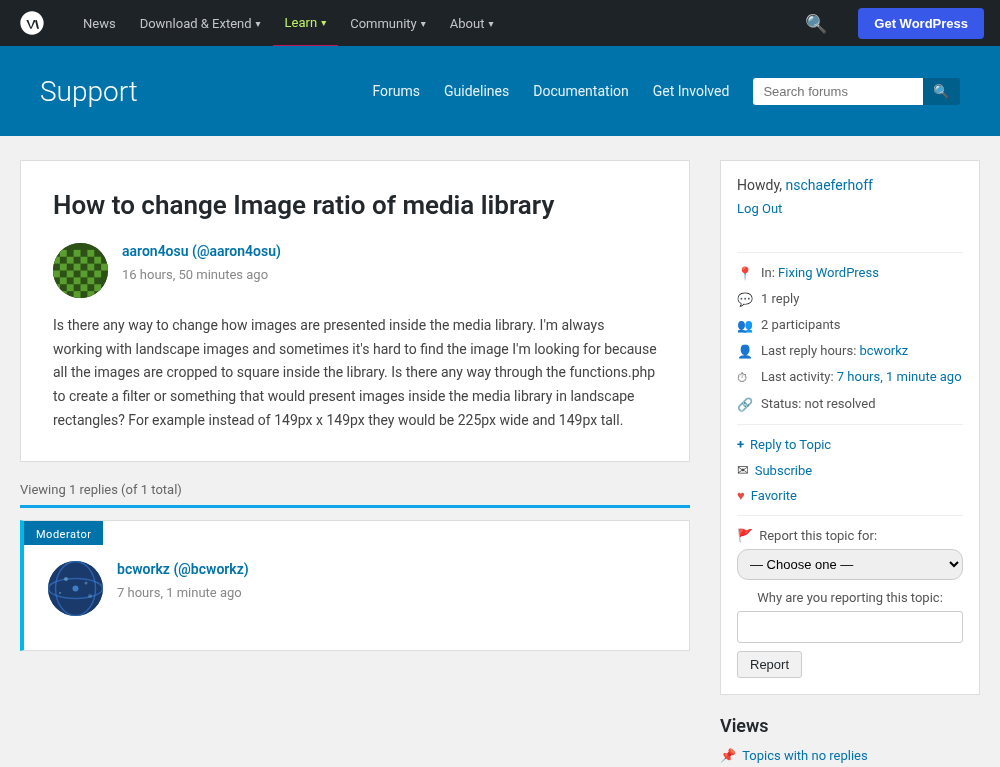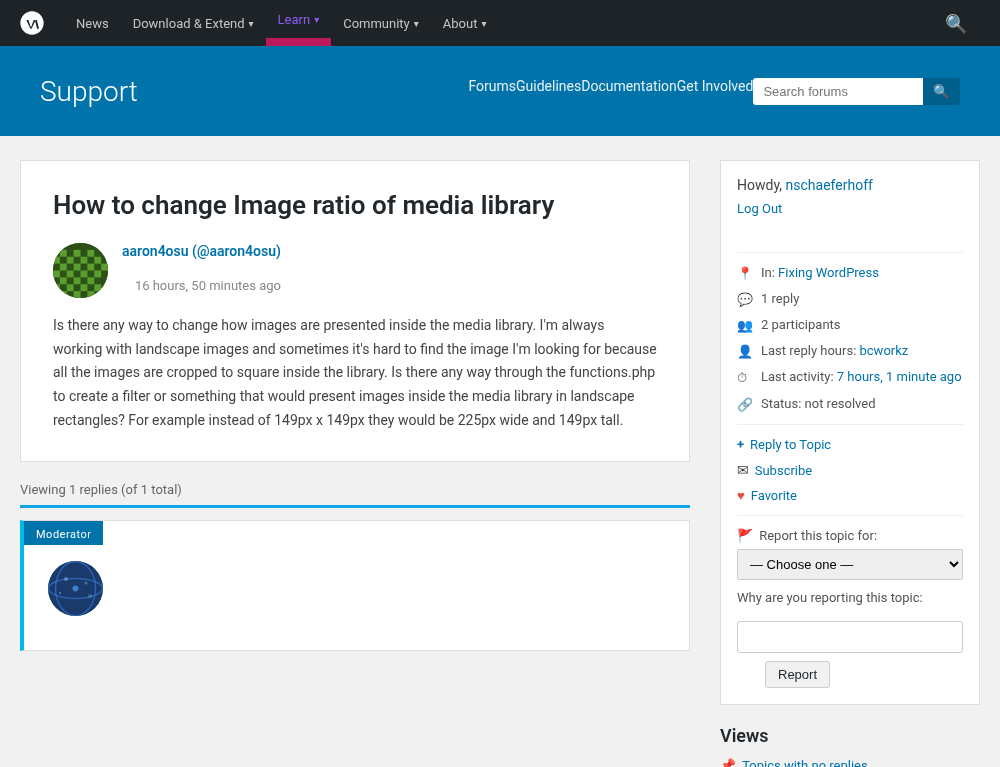--- a/index.html
+++ b/index.html
@@ -1,32 +1,32 @@
 <!DOCTYPE html>
 <html><head>
   <meta charset="utf-8">
   <style>
     * { box-sizing: border-box; margin: 0; padding: 0; }
     body { font-family: -apple-system, BlinkMacSystemFont, "Segoe UI", Roboto, Oxygen, Ubuntu, sans-serif; font-size: 14px; color: #444; background: #f1f1f1; }
 
     
-    #top-nav { background: #1d2327; height: 46px; display: flex; align-items: center; padding: 4px 16px; gap: 8px; }
+    #top-nav { background: #1d2327; height: 46px; display: flex; align-items: center; padding: 4px 16px; gap: 15px; }
     #top-nav .wp-logo { width: 32px; height: 32px; display: flex; align-items: center; justify-content: center; margin-right: 8px; }
     #top-nav .wp-logo svg { width: 28px; height: 28px; fill: white; }
     .nav-items { display: flex; align-items: center; gap: 0; flex: 1; }
     .nav-item { color: #c3c4c7; font-size: 13px; padding: 0 12px; height: 46px; display: flex; align-items: center; cursor: pointer; text-decoration: none; gap: 4px; }
-    .nav-item.active { color: #8b5cf6; border-bottom: 8px solid #be185d; }
+    .nav-item.active { color: #bef264; border-bottom: 1px solid #be185d; }
     .nav-item .chevron { font-size: 10px; }
     .get-wp-btn { background: #3858e9; color: white; border: none; padding: 8px 16px; border-radius: 4px; font-size: 13px; font-weight: 600; cursor: pointer; margin-left: auto; }
     .search-icon-top { color: #c3c4c7; font-size: 18px; margin-right: 16px; cursor: pointer; }
 
     
     #support-header { background: #0073aa; padding: 0 40px; height: 90px; display: flex; align-items: center; justify-content: space-between; }
     #support-header .support-title { color: white; font-size: 28px; font-weight: 300; }
-    #support-header .support-nav { display: flex; align-items: flex-start; }
+    #support-header .support-nav { display: flex; align-items: center; gap: 24px; }
     #support-header .support-nav a { color: white; text-decoration: none; font-size: 14px; opacity: 0.9; }
     .forum-search { display: flex; align-items: center; gap: 0; }
     .forum-search input { padding: 6px 10px; border: none; border-radius: 3px 0 0 3px; width: 170px; font-size: 13px; outline: none; }
     .forum-search button { background: #005f8b; border: none; color: white; padding: 6px 10px; cursor: pointer; border-radius: 0 3px 3px 0; }
 
     
     #main { max-width: 1000px; margin: 0 auto; padding: 24px 20px; display: flex; gap: 30px; }
 
     
     #breadcrumb { font-size: 13px; margin-bottom: 16px; color: #666; }
@@ -36,21 +36,21 @@
     
     .left-col { flex: 1; min-width: 0; }
 
     
     .topic-box { background: white; border: 1px solid #ddd; padding: 28px 32px 28px 32px; margin-bottom: 20px; }
     .topic-title { font-size: 26px; font-weight: 600; color: #23282d; margin-bottom: 20px; line-height: 1.3; }
     .post-meta { display: flex; align-items: flex-start; gap: 14px; margin-bottom: 16px; }
     .avatar { width: 55px; height: 55px; border-radius: 50%; background: #2d5016; flex-shrink: 0; display: flex; align-items: center; justify-content: center; overflow: hidden; }
     .post-author-info { display: flex; flex-direction: column; }
     .post-author-name { color: #0073aa; font-size: 14px; font-weight: 600; text-decoration: none; }
-    .post-time { color: #888; font-size: 13px; margin-top: 19px; text-align: right; }
+    .post-time { color: #888; font-size: 13px; margin-top: 8px; }
     .post-content { font-size: 14px; line-height: 1.7; color: #444; margin-top: 4px; }
 
     
     .viewing-replies { font-size: 13px; color: #666; margin: 16px 0 12px 0; padding: 0 0 8px 0; border-bottom: 3px solid #0ea5e9; }
 
     
     .reply-box { background: white; border: 1px solid #ddd; border-left: 4px solid #00b9eb; margin-bottom: 16px; }
     .moderator-badge-bar { background: #0073aa; padding: 4px 12px; display: inline-block; }
     .moderator-badge { color: white; font-size: 11px; font-weight: 400; letter-spacing: 0.5px; }
     .reply-content { padding: 16px 24px 20px 24px; }
@@ -67,24 +67,24 @@
     .sidebar-meta-item { display: flex; align-items: flex-start; gap: 8px; margin-bottom: 10px; font-size: 13px; color: #555; }
     .sidebar-meta-item .icon { width: 16px; flex-shrink: 0; margin-top: 1px; }
     .sidebar-meta-item a { color: #0073aa; text-decoration: none; }
     .sidebar-action { display: flex; align-items: center; gap: 6px; margin-bottom: 10px; font-size: 13px; }
     .sidebar-action a { color: #0073aa; text-decoration: none; }
     .sidebar-action .plus { color: #0073aa; font-weight: bold; }
     .sidebar-action .envelope { font-size: 14px; }
     .sidebar-action .heart { color: #e74c3c; }
 
     .report-label { font-size: 13px; color: #555; margin-bottom: 6px; display: flex; align-items: center; gap: 6px; }
-    .report-select { width: 100%; padding: 6px 8px; border: 1px solid #ccc; border-radius: 2px; font-size: 13px; margin-bottom: 10px; }
-    .why-label { font-size: 13px; color: #555; margin-bottom: 16px; }
+    .report-select { width: 100%; padding: 6px 8px; border: 1px solid #ccc; border-radius: 11px; font-size: 13px; margin-bottom: 10px; }
+    .why-label { font-size: 13px; color: #555; margin-bottom: 6px; text-align: center; }
     .why-input { width: 100%; padding: 6px 8px; border: 1px solid #ccc; border-radius: 3px; font-size: 13px; height: 32px; margin-bottom: 8px; }
-    .report-btn { background: #f1f1f1; border: 1px solid #ccc; padding: 5px 12px; font-size: 13px; border-radius: 3px; cursor: pointer; color: #23282d; margin-left: 28px; }
+    .report-btn { background: #f1f1f1; border: 1px solid #ccc; padding: 5px 12px; font-size: 13px; border-radius: 3px; cursor: pointer; color: #23282d; }
 
     .views-section { margin-top: 20px; }
     .views-title { font-size: 18px; font-weight: 600; color: #23282d; margin-bottom: 12px; }
     .views-link { display: flex; align-items: center; gap: 6px; font-size: 13px; color: #0073aa; text-decoration: none; margin-bottom: 8px; }
     .views-link .pin-icon { color: #0073aa; font-size: 13px; }
   </style>
 </head>
 <body>
 
 <nav id="top-nav">
@@ -106,20 +106,21 @@
     <a class="nav-item">
       <span>Community</span>
       <span class="chevron">▾</span>
     </a>
     <a class="nav-item">
       <span>About</span>
       <span class="chevron">▾</span>
     </a>
   </div>
   <span class="search-icon-top">🔍</span>
+  <button class="get-wp-btn">Get WordPress</button>
 </nav>
 
 <header id="support-header">
   <h1 class="support-title">Support</h1>
   <div class="support-nav">
     <a href="#">Forums</a>
     <a href="#">Guidelines</a>
     <a href="#">Documentation</a>
     <a href="#">Get Involved</a>
     <div class="forum-search">
@@ -193,20 +194,27 @@
               <circle cx="27.5" cy="27.5" r="27.5" fill="#1a3a6b"></circle>
               <ellipse cx="27.5" cy="27.5" rx="20" ry="27" fill="none" stroke="#3a7bd5" stroke-width="1.5" opacity="0.6"></ellipse>
               <ellipse cx="27.5" cy="27.5" rx="27" ry="10" fill="none" stroke="#3a7bd5" stroke-width="1.5" opacity="0.6"></ellipse>
               <circle cx="27.5" cy="27.5" r="3" fill="#4a8fe0" opacity="0.8"></circle>
               <circle cx="18" cy="18" r="2" fill="#87ceeb" opacity="0.5"></circle>
               <circle cx="38" cy="22" r="1.5" fill="#87ceeb" opacity="0.4"></circle>
               <circle cx="12" cy="32" r="1" fill="#87ceeb" opacity="0.5"></circle>
               <circle cx="42" cy="35" r="2" fill="#87ceeb" opacity="0.3"></circle>
             </svg>
           </div>
+          <div class="post-author-info">
+            <a href="#" class="post-author-name">
+              <span>bcworkz</span>
+              <span> (</span><span>@bcworkz</span><span>)</span>
+            </a>
+            <span class="post-time">7 hours, 1 minute ago</span>
+          </div>
         </div>
       </div>
     </div>
 
   </div>
 
   <div class="right-col">
     <div class="sidebar-section">
       
       <p class="howdy">

